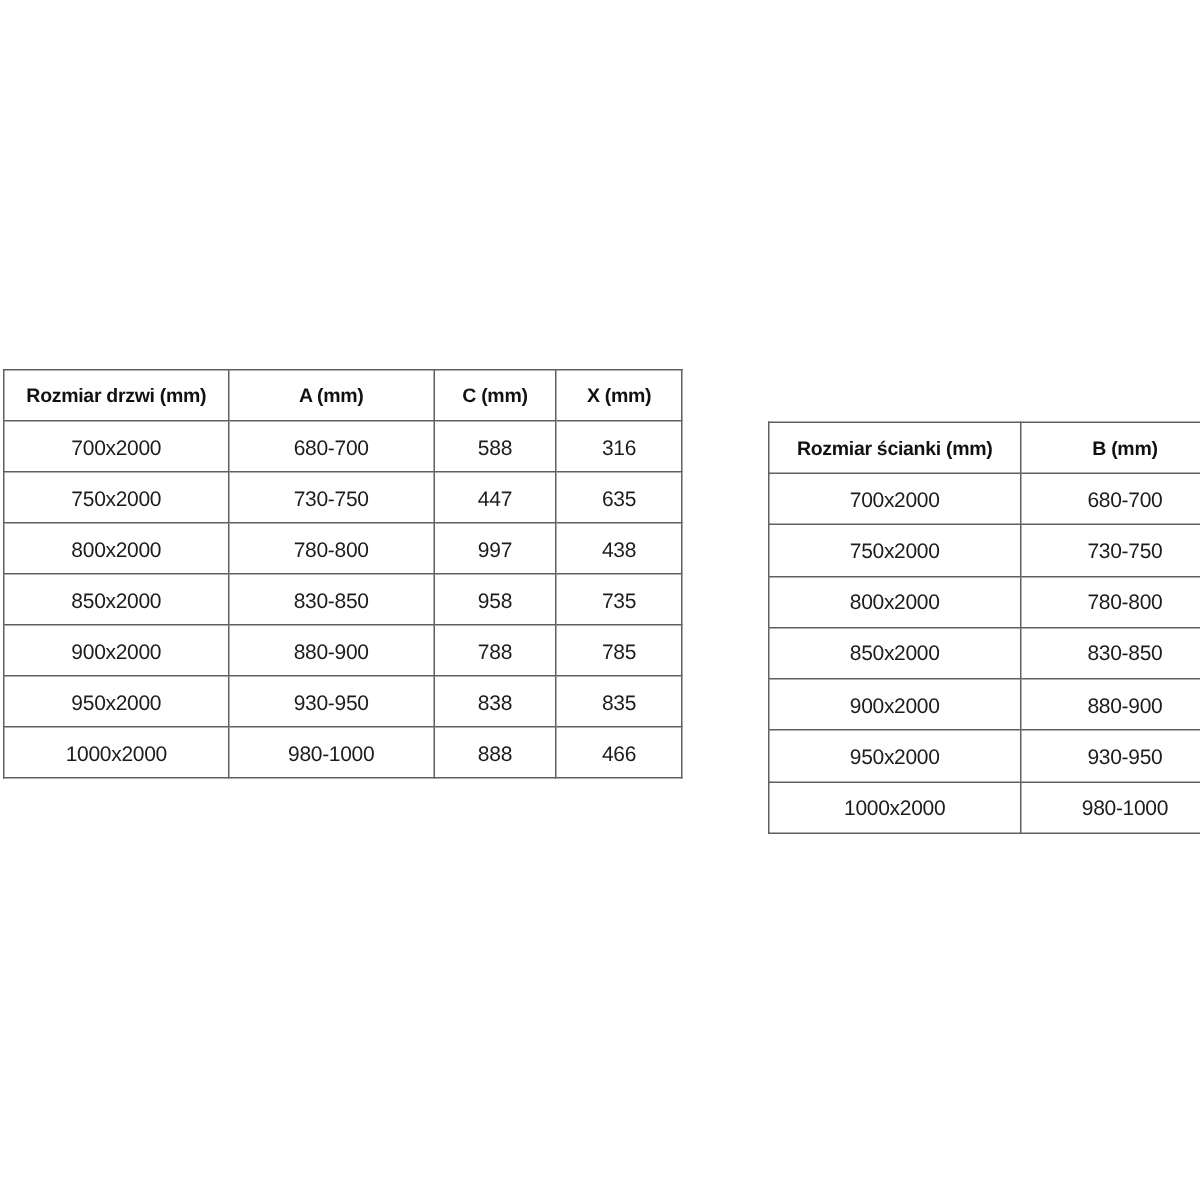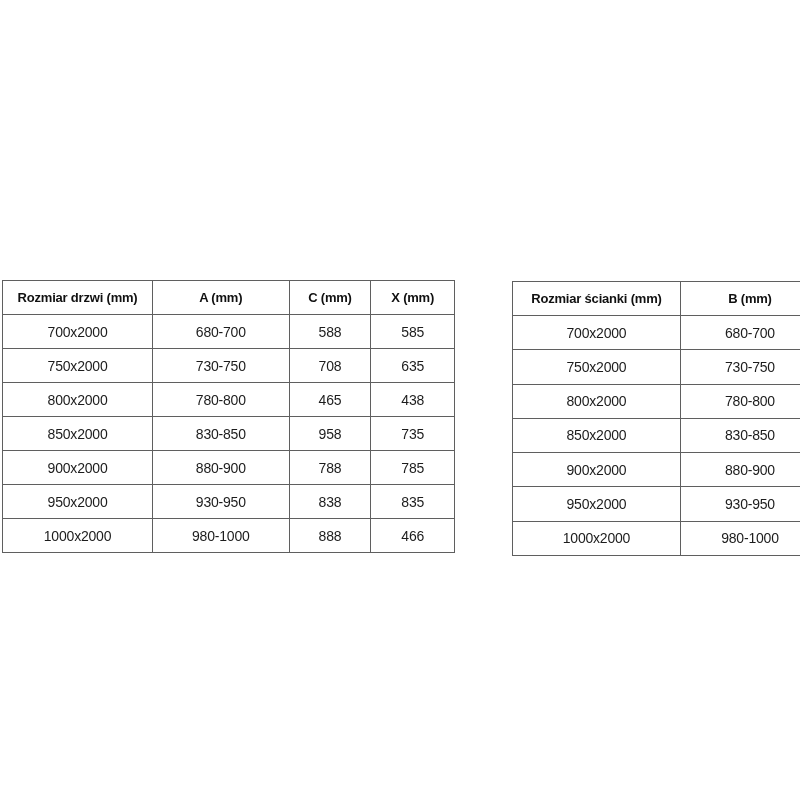--- a/index.html
+++ b/index.html
@@ -16,21 +16,21 @@
     overflow: hidden;
   }
   table.spec {
     position: absolute;
     border-collapse: collapse;
     table-layout: fixed;
     background: #ffffff;
   }
   #table-doors {
     left: 2px;
-    top: 280px;
+    top: 246px;
     width: 453px;
     height: 242px;
   }
   #table-wall {
     left: 512px;
     top: 281px;
     width: 308px;
     height: 275px;
   }
   table.spec th,
@@ -76,32 +76,32 @@
           <th>A (mm)</th>
           <th>C (mm)</th>
           <th>X (mm)</th>
         </tr>
     </thead>
     <tbody>
         <tr>
           <td>700x2000</td>
           <td>680-700</td>
           <td>588</td>
-          <td>585</td>
+          <td>316</td>
         </tr>
         <tr>
           <td>750x2000</td>
           <td>730-750</td>
-          <td>708</td>
+          <td>447</td>
           <td>635</td>
         </tr>
         <tr>
           <td>800x2000</td>
           <td>780-800</td>
-          <td>465</td>
+          <td>997</td>
           <td>438</td>
         </tr>
         <tr>
           <td>850x2000</td>
           <td>830-850</td>
           <td>958</td>
           <td>735</td>
         </tr>
         <tr>
           <td>900x2000</td>

